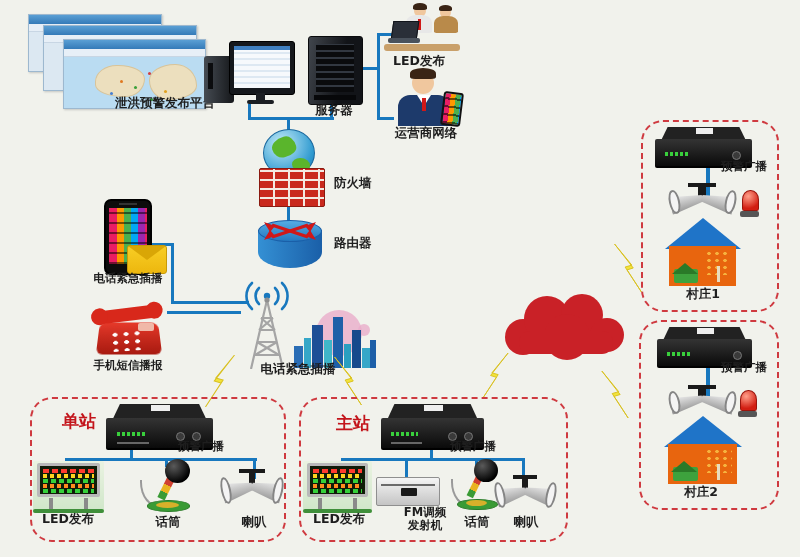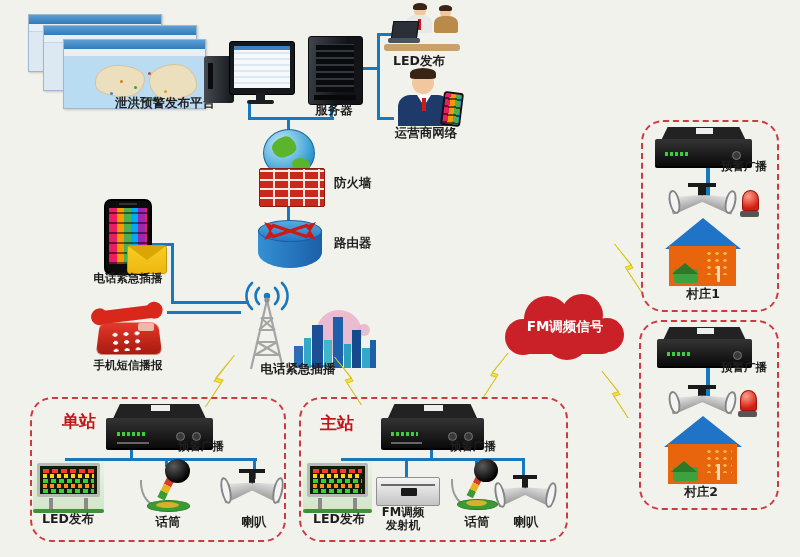--- a/index.html
+++ b/index.html
@@ -301,21 +301,20 @@
   <svg class="abs" style="left:497px;top:287px" width="136" height="76" viewBox="0 0 136 76">
     <g fill="#c92127">
       <circle cx="26" cy="50" r="18"></circle>
       <circle cx="50" cy="32" r="23"></circle>
       <circle cx="85" cy="28" r="21"></circle>
       <circle cx="110" cy="48" r="17"></circle>
       <circle cx="70" cy="50" r="23"></circle>
       <rect x="22" y="44" width="94" height="23" rx="11"></rect>
     </g>
   </svg>
-  <div class="cloudtxt" style="left:505px;top:318px;width:120px">FM调频信号</div>
 
   <svg class="bolt" style="left:202px;top:355px" width="36" height="52" viewBox="0 0 60 100">
     <polygon points="58,0 22,44 36,48 2,100 32,54 19,50" fill="#f2e33a" stroke="#d8c020" stroke-width="2"></polygon>
   </svg>
   <svg class="bolt" style="left:330px;top:357px;transform:scaleX(-1)" width="36" height="48" viewBox="0 0 60 100">
     <polygon points="58,0 22,44 36,48 2,100 32,54 19,50" fill="#f2e33a" stroke="#d8c020" stroke-width="2"></polygon>
   </svg>
   <svg class="bolt" style="left:479px;top:353px" width="33" height="45" viewBox="0 0 60 100">
     <polygon points="58,0 22,44 36,48 2,100 32,54 19,50" fill="#f2e33a" stroke="#d8c020" stroke-width="2"></polygon>
   </svg>
@@ -361,21 +360,21 @@
   <div class="horns" style="left:223px;top:469px;width:58px;height:42px">
     <div class="horn-mount"></div>
     <div class="horn hl"></div>
     <div class="horn hr"></div>
     <div class="horn-rim rl"></div>
     <div class="horn-rim rr"></div>
   </div>
   <div class="lbl" style="left:232px;top:515px;width:44px">喇叭</div>
 
   <div class="dashbox" style="left:299px;top:397px;width:265px;height:141px"></div>
-  <div class="redtitle" style="left:320px;top:412px">主站</div>
+  <div class="redtitle" style="left:336px;top:412px">主站</div>
   <div class="dev" style="left:381px;top:404px;width:103px;height:46px">
     <div class="dev-top"></div>
     <div class="dev-sticker"></div>
     <div class="dev-body"></div>
     <div class="dev-led"></div>
     <div class="dev-slot"></div>
     <div class="dev-knob k1"></div>
     <div class="dev-knob k2"></div>
   </div>
   <div class="lbl sm" style="left:442px;top:440px;width:62px">预警广播</div>
@@ -388,21 +387,21 @@
       <div class="lrow lr3"></div>
     </div>
     <div class="led-leg" style="left:22%"></div>
     <div class="led-leg" style="right:22%"></div>
     <div class="led-grass"></div>
   </div>
   <div class="lbl" style="left:306px;top:512px;width:66px">LED发布</div>
   <div class="fmtx" style="left:376px;top:477px;width:62px;height:27px">
     <div class="fmtx-scr"></div>
   </div>
-  <div class="lbl sm" style="left:372px;top:506px;width:62px">
+  <div class="lbl sm" style="left:394px;top:506px;width:62px">
     <div>FM调频</div>
     <div>发射机</div>
   </div>
   <div class="mic" style="left:450px;top:459px;width:53px;height:53px">
     <div class="mic-neck"></div>
     <div class="mic-head"></div>
     <div class="mic-base"></div>
     <div class="mic-base2"></div>
   </div>
   <div class="lbl" style="left:454px;top:515px;width:46px">话筒</div>

